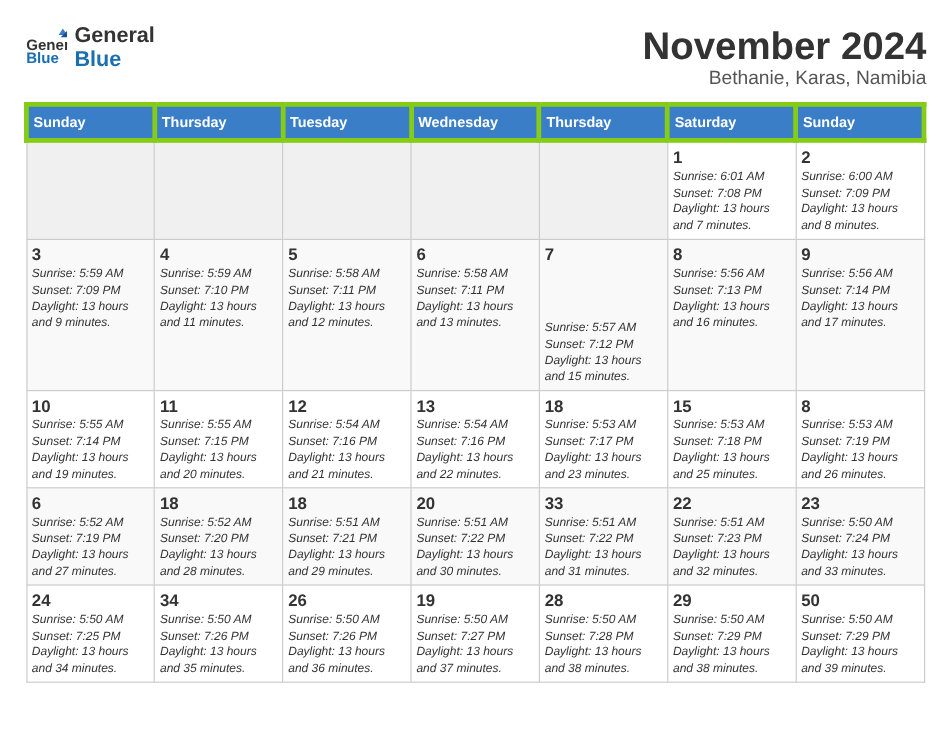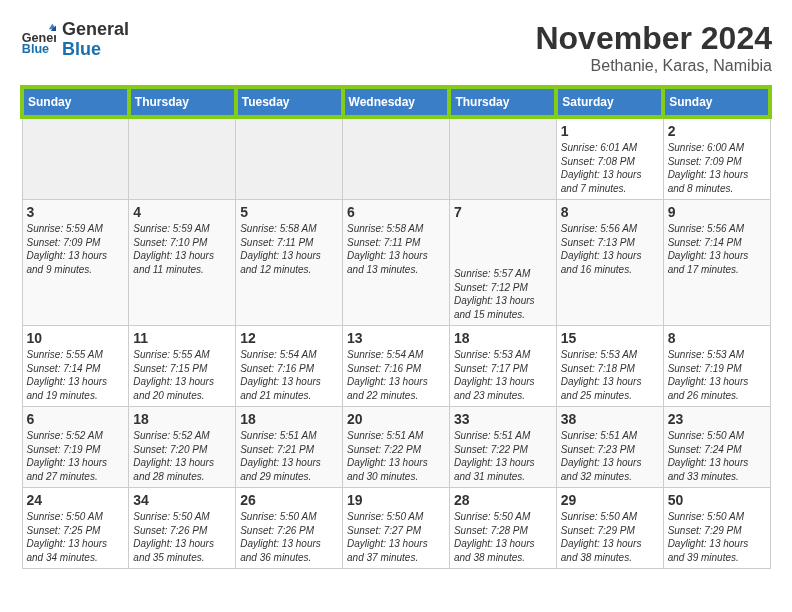--- a/index.html
+++ b/index.html
@@ -274,21 +274,21 @@
 and 30 minutes.</div>
         </td>
         <td>
           <span class="day-num">33</span>
           <div class="day-info" style="white-space: pre-line;">Sunrise: 5:51 AM
 Sunset: 7:22 PM
 Daylight: 13 hours
 and 31 minutes.</div>
         </td>
         <td>
-          <span class="day-num">38</span>
+          <span class="day-num">22</span>
           <div class="day-info" style="white-space: pre-line;">Sunrise: 5:51 AM
 Sunset: 7:23 PM
 Daylight: 13 hours
 and 32 minutes.</div>
         </td>
         <td>
           <span class="day-num">23</span>
           <div class="day-info" style="white-space: pre-line;">Sunrise: 5:50 AM
 Sunset: 7:24 PM
 Daylight: 13 hours

